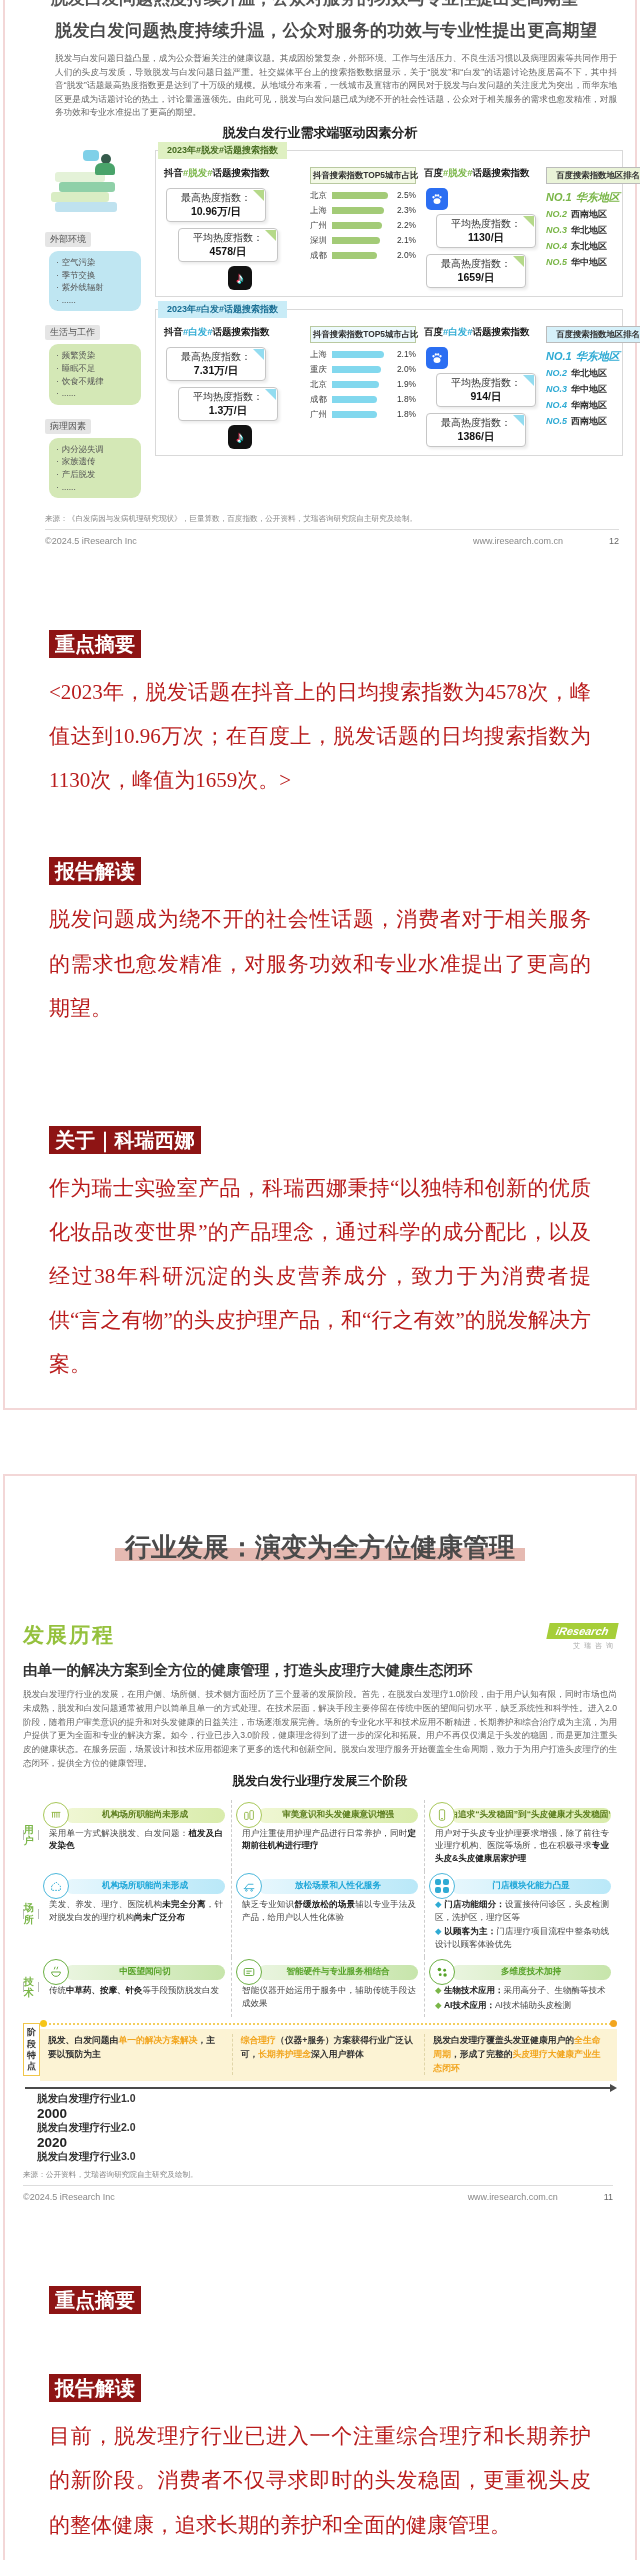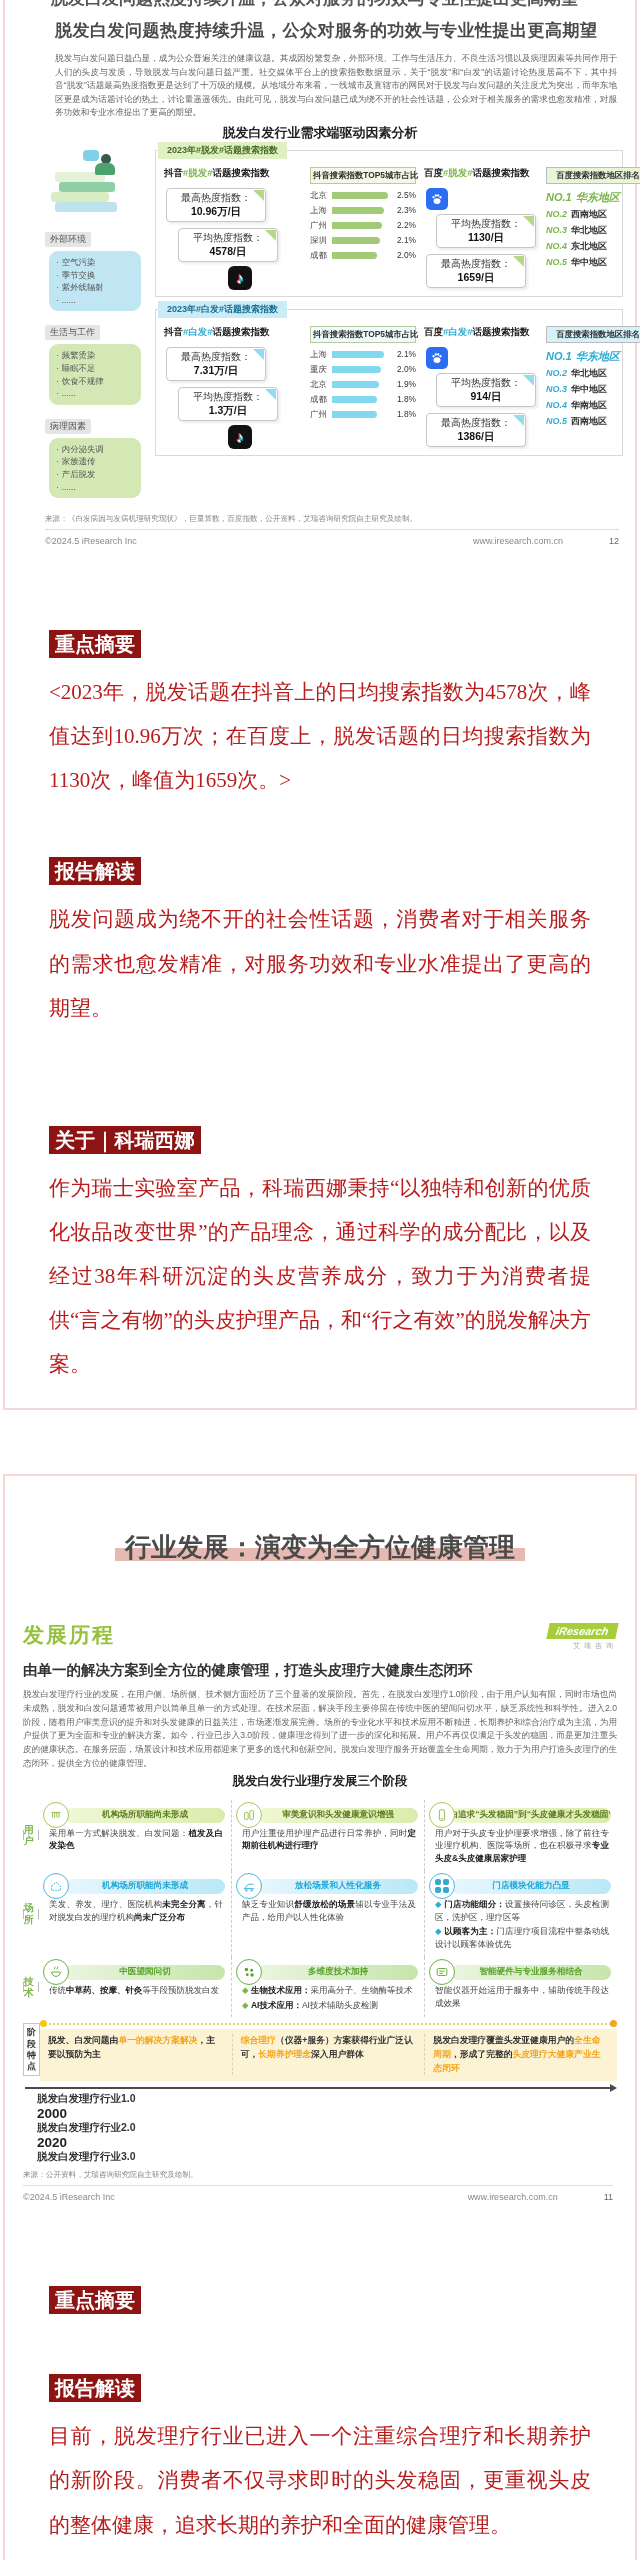--- a/index.html
+++ b/index.html
@@ -566,43 +566,43 @@
             <svg class="ic" viewBox="0 0 16 16" fill="none" stroke="currentColor">
               <path d="M3 8h10a5 5 0 01-10 0z"></path>
               <path d="M6 5c0-1.5 1-1.5 1-3M9 5c0-1.5 1-1.5 1-3"></path>
             </svg>
           </span>
         <div class="cell-banner">中医望闻问切</div>
         <div class="cell-text"><span>传统</span><span class="b">中草药、按摩、针灸</span><span>等手段预防脱发白发</span></div>
       </div>
       <div class="s2-cell">
         <span class="cell-icon">
+            <svg class="ic" viewBox="0 0 16 16" fill="none" stroke="currentColor">
+              <rect x="2.5" y="4" width="11" height="8" rx="1.5"></rect>
+              <path d="M5 7h6M5 9.5h4"></path>
+            </svg>
+          </span>
+        <div class="cell-banner">智能硬件与专业服务相结合</div>
+        <div class="cell-text"><span>智能仪器开始运用于服务中，辅助传统手段达成效果</span></div>
+      </div>
+      <div class="s2-cell">
+        <span class="cell-icon">
             <svg class="ic" viewBox="0 0 16 16" fill="currentColor">
               <circle cx="5" cy="5" r="2"></circle>
               <circle cx="11" cy="6" r="1.6"></circle>
               <circle cx="6" cy="11" r="1.6"></circle>
               <circle cx="11.5" cy="11.5" r="2"></circle>
             </svg>
           </span>
         <div class="cell-banner">多维度技术加持</div>
         <div class="cell-text">
 
         <div class="cline"><span class="c-green">◆ </span><span class="b">生物技术应用：</span><span>采用高分子、生物酶等技术</span></div>
             <div class="cline"><span class="c-green">◆ </span><span class="b">AI技术应用：</span><span>AI技术辅助头皮检测</span></div>
           </div>
-      </div>
-      <div class="s2-cell">
-        <span class="cell-icon">
-            <svg class="ic" viewBox="0 0 16 16" fill="none" stroke="currentColor">
-              <rect x="2.5" y="4" width="11" height="8" rx="1.5"></rect>
-              <path d="M5 7h6M5 9.5h4"></path>
-            </svg>
-          </span>
-        <div class="cell-banner">智能硬件与专业服务相结合</div>
-        <div class="cell-text"><span>智能仪器开始运用于服务中，辅助传统手段达成效果</span></div>
       </div>
     </div>
 
     <div class="phase-wrap">
       <div class="phase-rail">阶段特点</div>
       <div class="phase-main">
         <div class="phase-dot"></div>
         <div class="phase-band">
           <div class="phase-cell"><span>脱发、白发问题由</span><span class="c-hl">单一的解决方案解决</span><span>，主要以预防为主</span></div>
           <div class="phase-cell"><span class="c-hl">综合理疗</span><span>（仪器+服务）方案获得行业广泛认可，</span><span class="c-hl">长期养护理念</span><span>深入用户群体</span></div>

